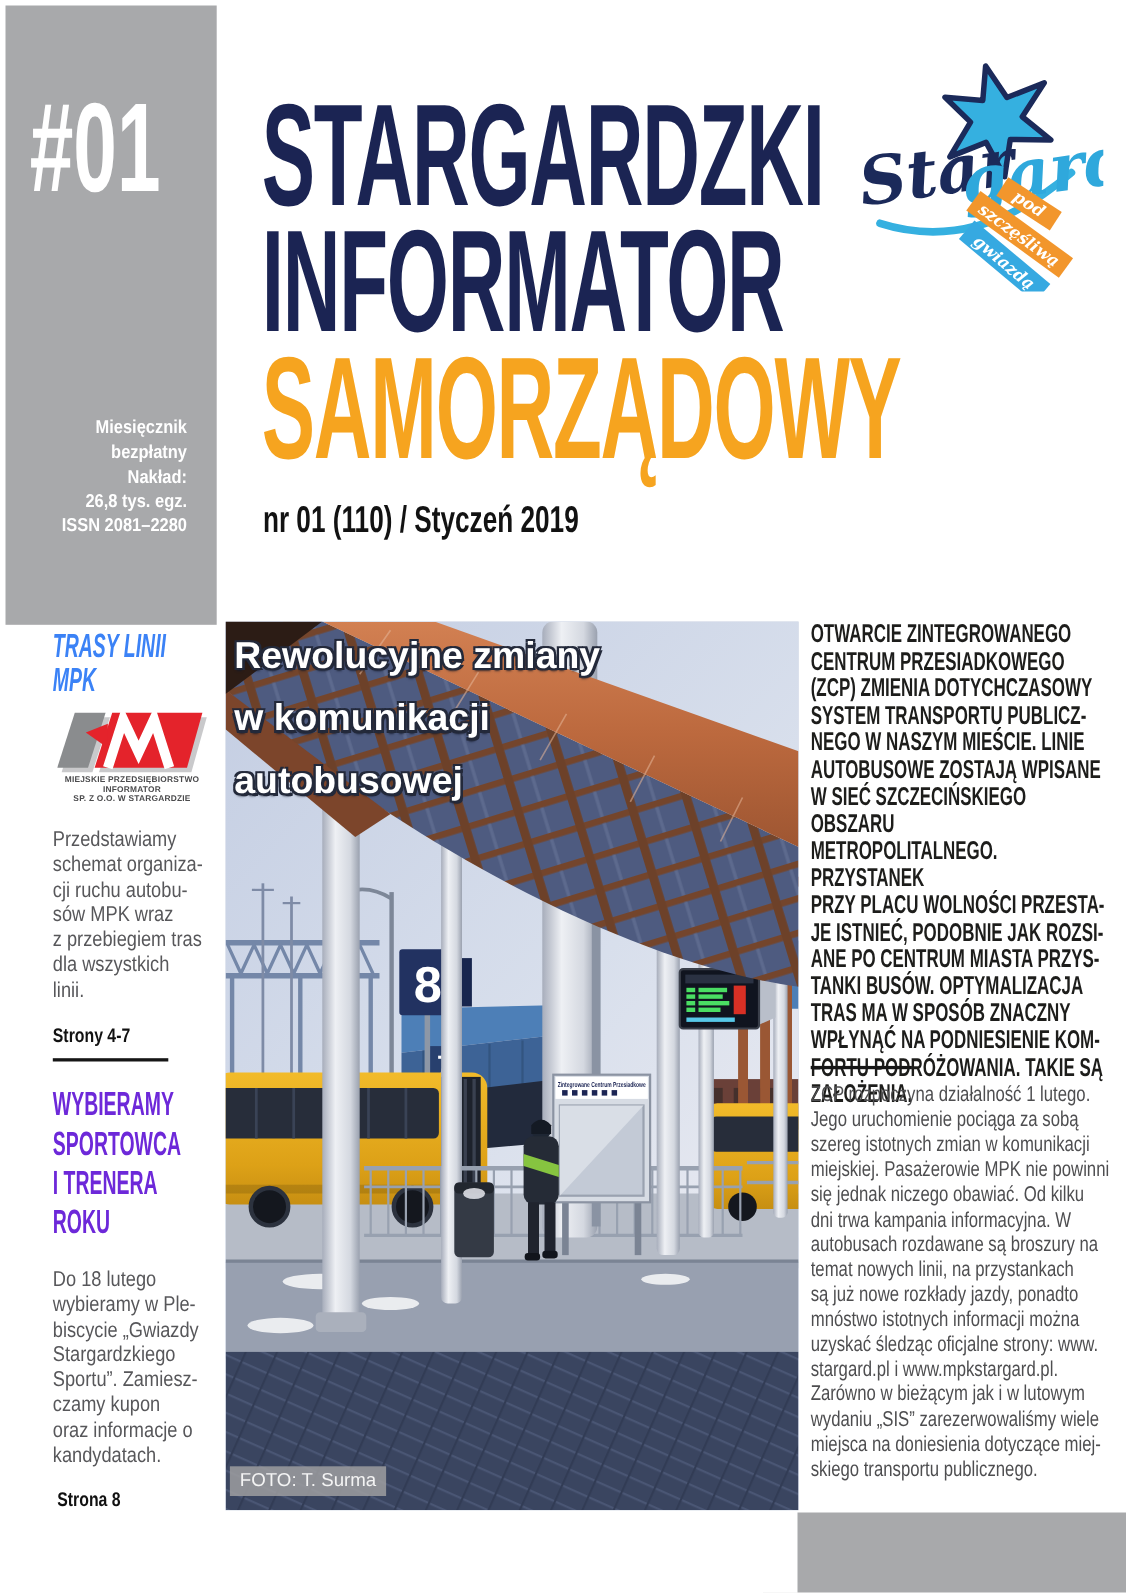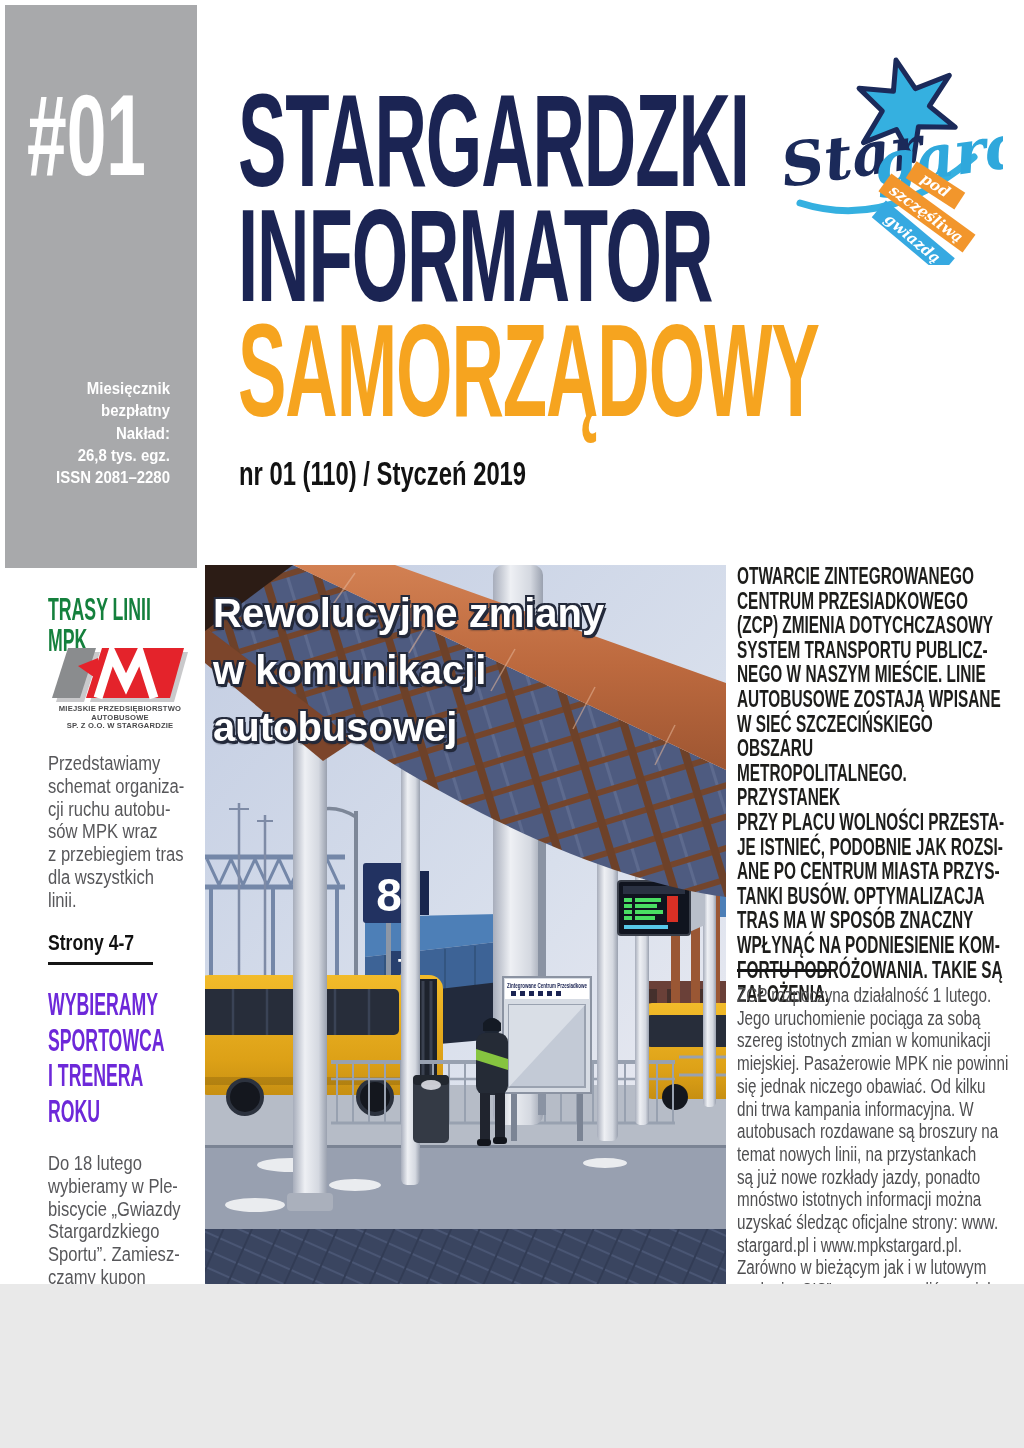--- a/index.html
+++ b/index.html
@@ -1,16 +1,16 @@
 <!DOCTYPE html>
 <html><head>
 <meta charset="utf-8">
 <style>
   html,body{margin:0;padding:0;background:#e9e9e9;}
-  .page{position:relative;width:1024px;height:1284px;background:#ffffff;overflow:hidden;
+  .page{position:relative;width:1024px;height:1448px;background:#ffffff;overflow:hidden;
         font-family:"Liberation Sans",sans-serif;margin:0 auto;}
   .abs{position:absolute;}
   .cond{display:inline-block;transform-origin:0 0;white-space:pre;}
   .pre{white-space:pre-line;}
 
   
   .gray-panel{left:5px;top:5px;width:192px;height:563px;background:#a8a9ab;}
   .issue-no{left:27px;top:78px;font-size:115px;font-weight:bold;color:#ffffff;line-height:1;}
   .issue-no .cond{transform:scaleX(.62);}
   .issue-meta{left:28px;top:378px;width:142px;text-align:right;color:#ffffff;font-weight:bold;
@@ -21,37 +21,37 @@
   .t-line .cond{transform:scaleX(.55);letter-spacing:-2px;}
   .t1{top:75px;font-size:132px;}
   .t2{top:190px;font-size:132px;}
   .t3{top:305px;font-size:132px;color:#f6a41f;}
   .subtitle{left:239px;top:456px;font-size:34px;font-weight:bold;color:#121212;line-height:1;text-align:right;}
   .subtitle .cond{transform:scaleX(.70);}
 
   
   .sec-head{left:48px;font-weight:bold;line-height:31px;font-size:30.5px;}
   .sec-head .cond{transform:scaleX(.58);}
-  .h-red{top:594px;color:#15803d;}
+  .h-red{top:572px;color:#3b82f6;font-style:italic;}
   .h-orange{top:987px;color:#6d28d9;line-height:35.5px;}
   .side-body{left:48px;width:178px;font-size:19.5px;line-height:22.8px;color:#57575a;
              transform:scaleX(.85);transform-origin:0 0;}
   .p1{top:752px;}
   .p2{top:1152px;}
-  .pageref{font-weight:bold;color:#111;font-size:22px;line-height:1;}
+  .pageref{font-weight:bold;color:#111;font-size:18px;line-height:1;}
   .pageref .cond{transform:scaleX(.8);}
   .ref47{left:48px;top:932px;}
   .ref8{left:52px;top:1354px;}
   .rule-left{left:48px;top:962px;width:105px;height:2.5px;background:#161616;}
   .mpk-caption{left:40px;top:705px;width:160px;text-align:center;font-size:7.6px;font-weight:bold;
                color:#4a4a4c;line-height:8.6px;letter-spacing:.2px;}
 
   
   .photo{left:205px;top:565px;width:521px;height:808px;overflow:hidden;background:#c7d0e2;}
-  .headline{left:8px;top:20px;font-size:40px;font-weight:bold;color:#ffffff;line-height:57px;
+  .headline{left:8px;top:3px;font-size:34px;font-weight:bold;color:#ffffff;line-height:57px;
             text-shadow:2.5px 2.5px 0 #23293a,-2px 2px 0 #23293a,2px -2px 0 #23293a,
                         -2px -2px 0 #23293a,0 3px 2px rgba(20,25,40,.8);}
   .credit{left:4px;bottom:13px;background:rgba(158,158,160,.85);color:#f4f4f4;
           font-size:17px;padding:3px 9px 4px;}
 
   
   .lead{left:737px;top:564px;width:420px;font-size:23.5px;font-weight:bold;color:#1d1d1b;
         line-height:24.6px;transform:scaleX(.655);transform-origin:0 0;}
   .rule-right{left:737px;top:969px;width:92px;height:3px;background:#161616;}
   .art-body{left:737px;top:984px;width:353px;font-size:19.5px;line-height:22.7px;color:#4e4e50;
@@ -114,21 +114,21 @@
         <polygon points="16,2 44,2 28,52 0,52"></polygon>
         <polygon points="50,2 132,2 118,52 34,52"></polygon>
       </g>
       <polygon points="16,2 44,2 28,52 0,52" fill="#8a8c8e"></polygon>
       <polygon points="50,2 132,2 118,52 34,52" fill="#e4232b"></polygon>
       <polygon points="26,20 46,12 46,34" fill="#e4232b"></polygon>
       <polyline points="46,52 60,8 74,38 88,8 102,52" fill="none" stroke="#ffffff" stroke-width="9"></polyline>
     </svg>
   </div>
   <div class="abs mpk-caption pre">MIEJSKIE PRZEDSIĘBIORSTWO
-AUTOBUSOWE
+INFORMATOR
 SP. Z O.O. W STARGARDZIE</div>
 
   <div class="abs side-body p1 pre">Przedstawiamy
 schemat organiza-
 cji ruchu autobu-
 sów MPK wraz
 z przebiegiem tras
 dla wszystkich
 linii.</div>
   <div class="abs pageref ref47"><span class="cond">Strony 4-7</span></div>

